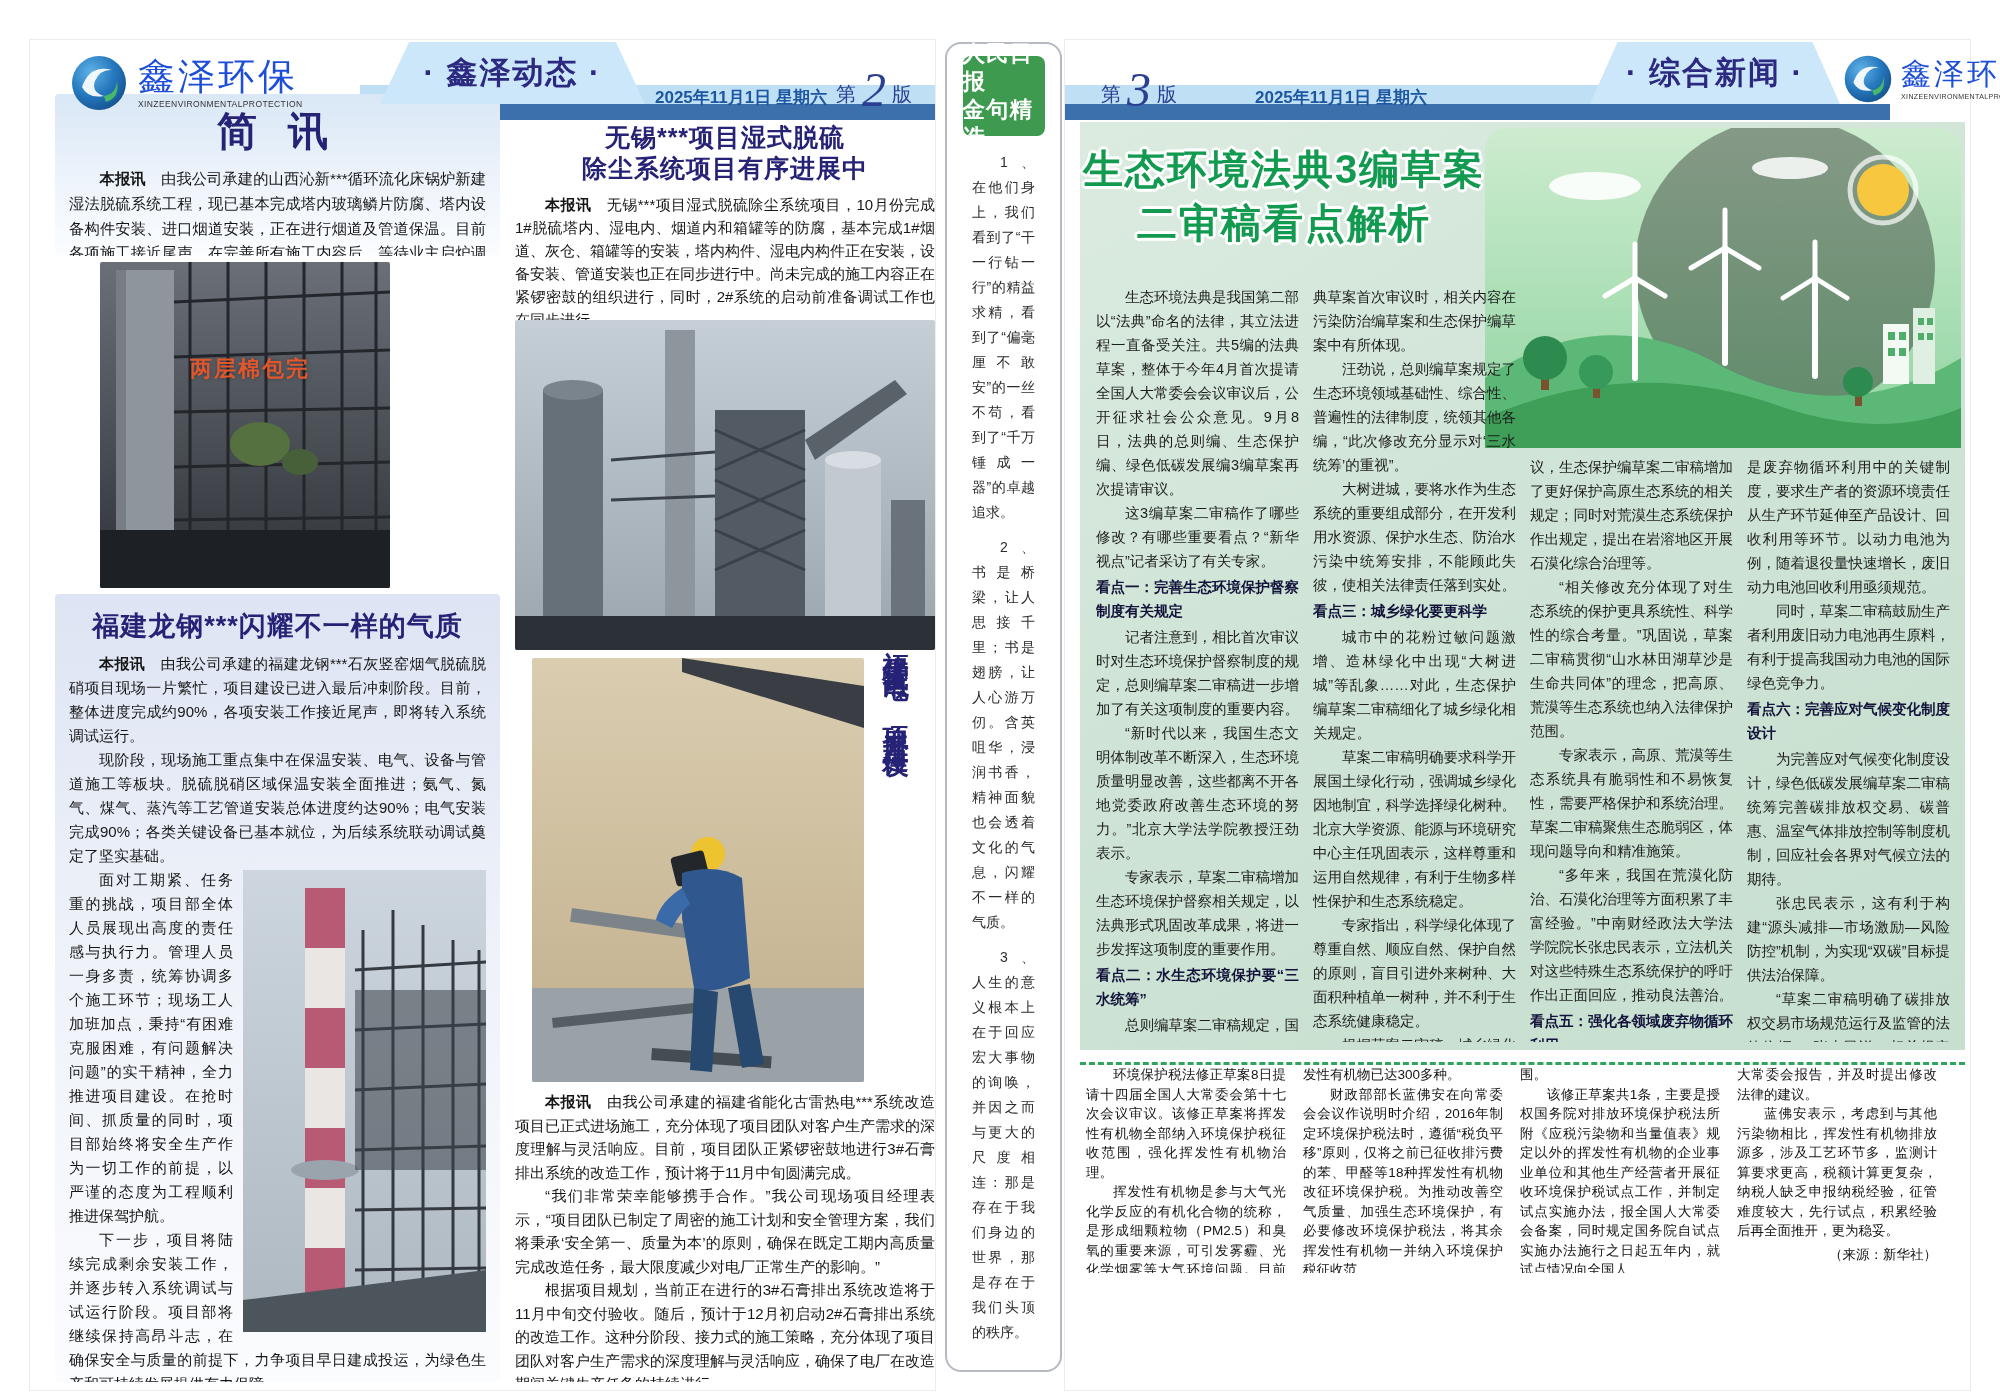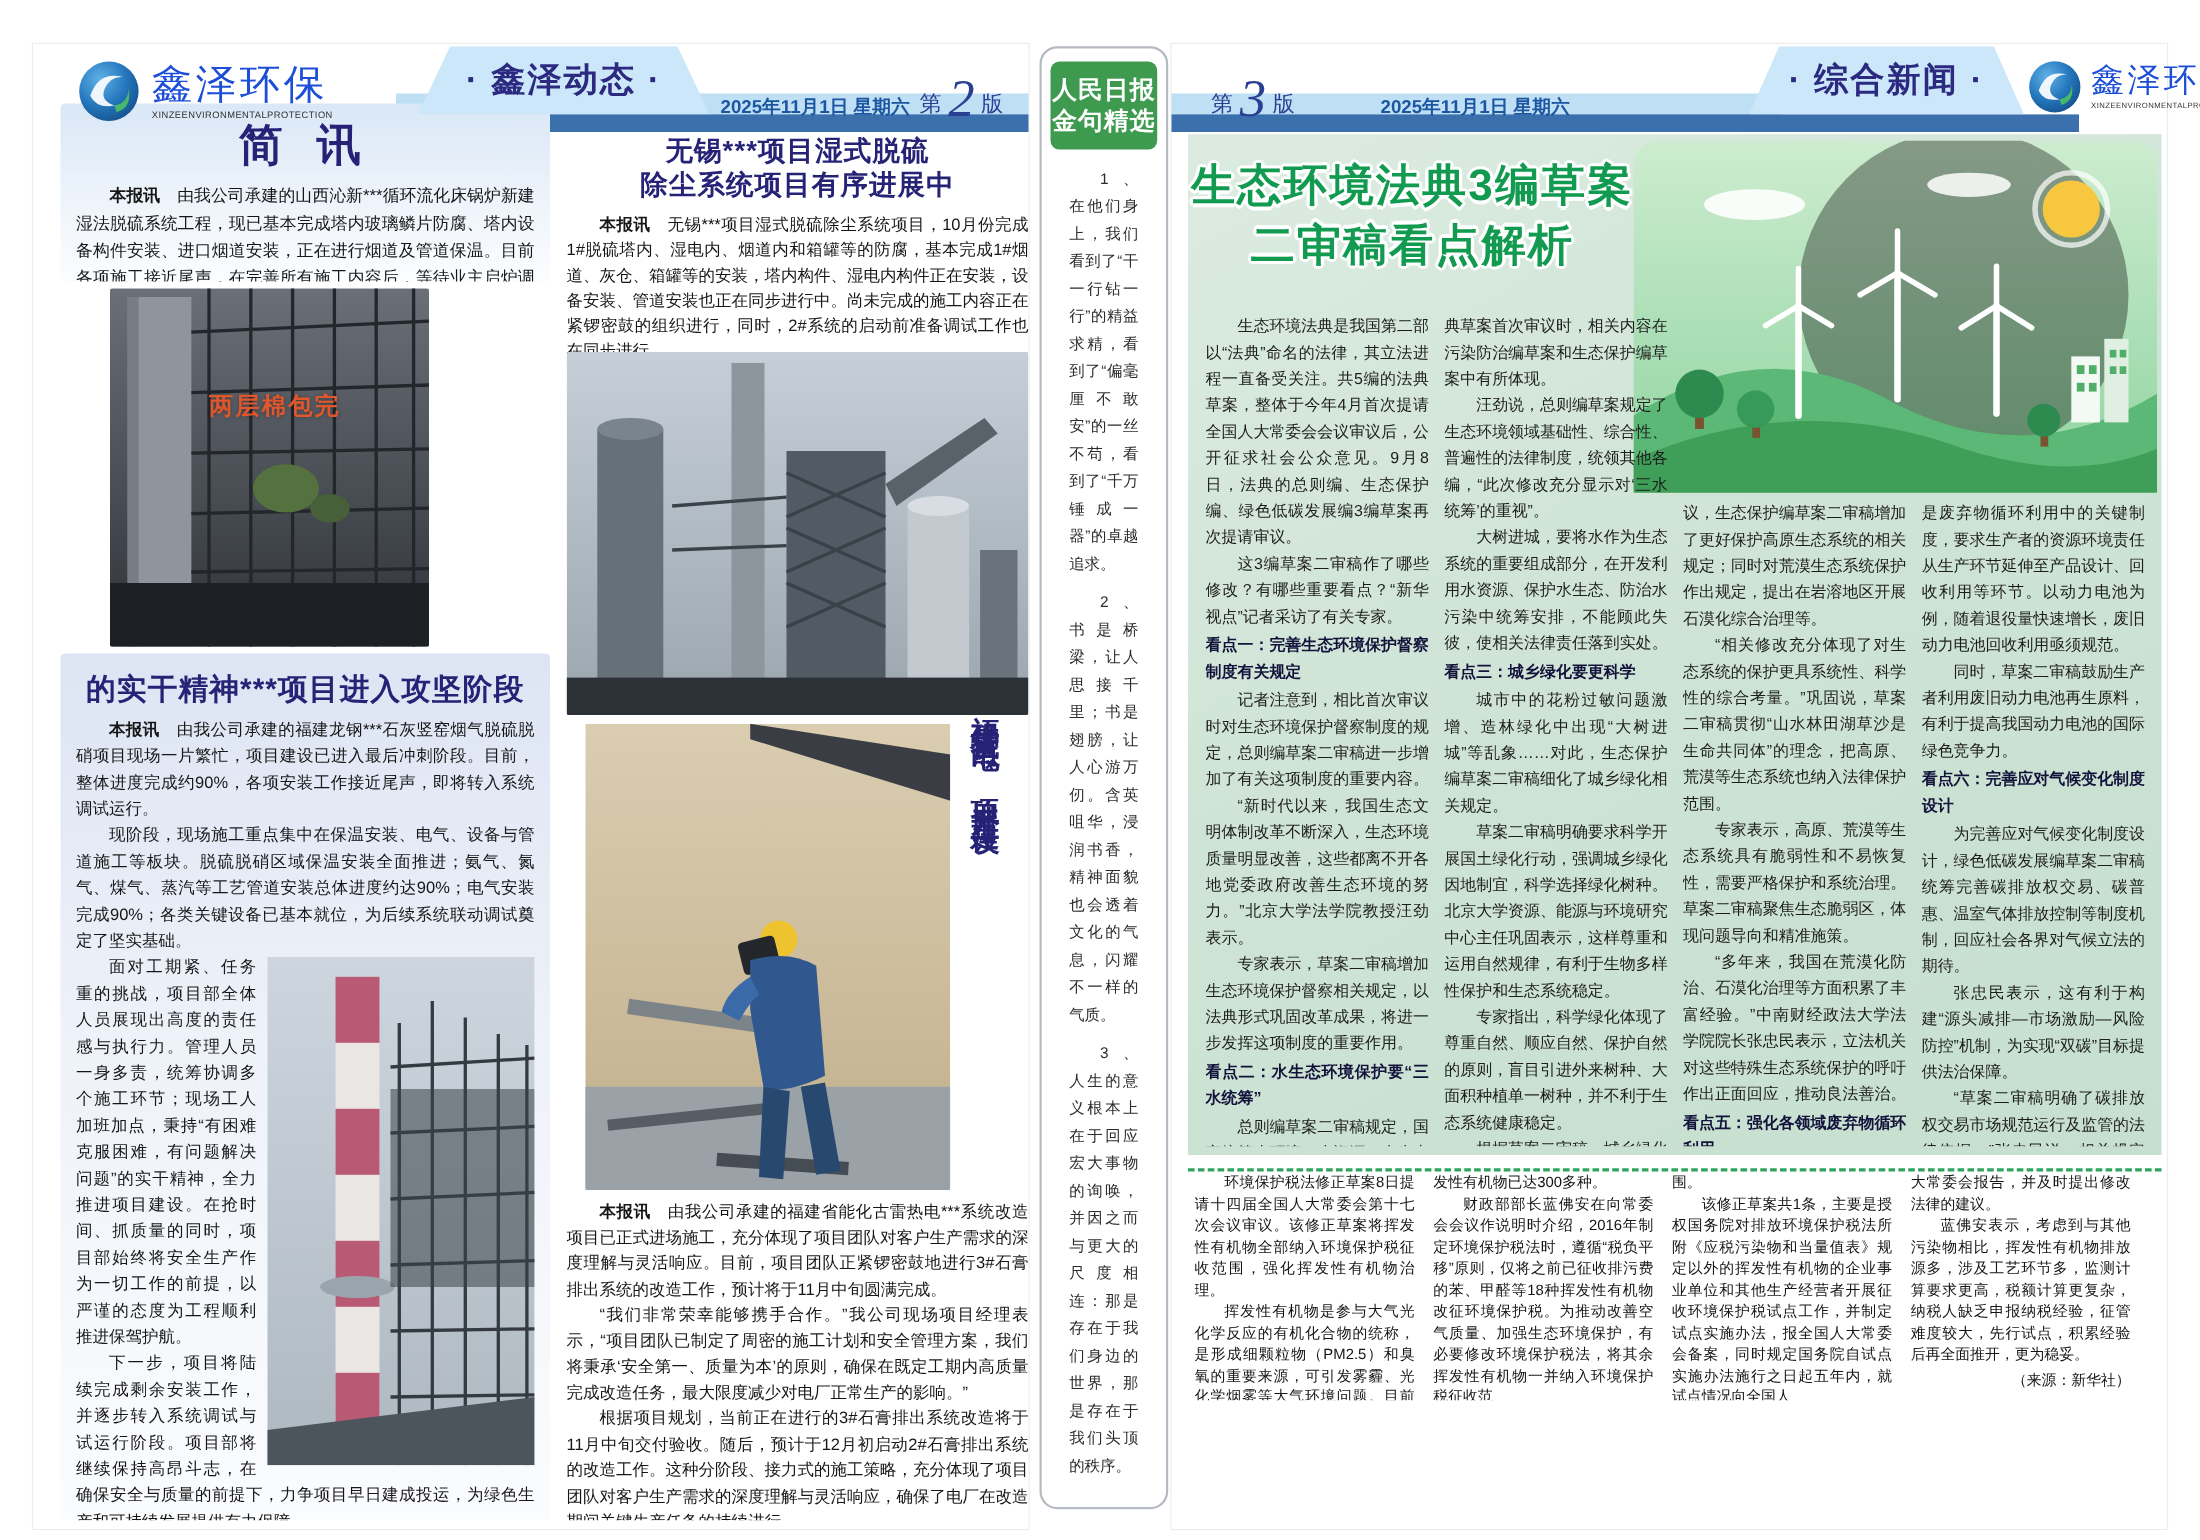--- a/index.html
+++ b/index.html
@@ -40,21 +40,21 @@
   .lead{font-weight:800;}
   .byline{text-align:right;margin-top:2px;}
   .photo{position:absolute;overflow:hidden;border-radius:2px;}
   .photo svg{display:block;width:100%;height:100%;}
   .p1cap{position:absolute;left:90px;top:92px;color:#e2562b;font-size:22px;font-weight:800;letter-spacing:2px;text-shadow:0 0 4px rgba(0,0,0,.35);}
   .floatimg{float:right;width:243px;height:462px;margin:2px 0 4px 10px;}
   .vtitle{position:absolute;writing-mode:vertical-rl;font-size:26px;font-weight:800;color:#262377;letter-spacing:5px;line-height:1.2;}
 
   
   .strip{position:absolute;left:945px;top:42px;width:117px;height:1330px;border:2px solid #b5bac2;border-radius:16px;background:#fff;box-sizing:border-box;}
-  .strip-badge{width:97px;height:80px;margin:12px auto 10px auto;background:#3d9a4e;border-radius:8px;
+  .strip-badge{width:82px;height:80px;margin:12px auto 10px auto;background:#3d9a4e;border-radius:8px;
     display:flex;flex-direction:column;align-items:center;justify-content:center;}
   .strip-badge span{color:#fff;font-size:22.5px;font-weight:800;line-height:1.25;letter-spacing:1px;}
   .quotes{padding:4px 25px;height:1195px;overflow:hidden;}
   .quotes p{margin:0 0 10px 0;font-size:14px;line-height:25px;color:#2b2b2b;text-align:justify;text-indent:2em;}
 
   
   .greensec{position:absolute;left:15px;top:82px;width:885px;height:928px;
     background:linear-gradient(150deg,#dcebe0 0%,#cfe4d6 45%,#c6dfcf 100%);}
   .eco{position:absolute;left:405px;top:6px;width:476px;height:320px;}
   .eco svg{display:block;width:100%;height:100%;}
@@ -149,21 +149,21 @@
             <line x1="74" y1="258" x2="290" y2="255"></line>
         </g>
         <ellipse cx="160" cy="182" rx="30" ry="22" fill="#55713f"></ellipse>
         <ellipse cx="200" cy="200" rx="18" ry="13" fill="#47603a"></ellipse>
         <rect y="268" width="290" height="58" fill="#1d2024"></rect>
       </svg>
       <span class="p1cap">两层棉包完</span>
     </div>
 
     <div class="box grad-lav" style="left:25px;top:554px;width:445px;height:788px;padding:8px 14px;box-sizing:border-box;overflow:hidden;">
-      <h2 class="art t27">的实干精神***项目进入攻坚阶段</h2>
+      <h2 class="art t27">福建龙钢***闪耀不一样的气质</h2>
       <div class="body" style="font-size:15px;line-height:24px;">
         <p class="ind"><b class="lead">本报讯</b><span>　由我公司承建的福建龙钢***石灰竖窑烟气脱硫脱硝项目现场一片繁忙，项目建设已进入最后冲刺阶段。目前，整体进度完成约90%，各项安装工作接近尾声，即将转入系统调试运行。</span></p>
         <p class="ind">现阶段，现场施工重点集中在保温安装、电气、设备与管道施工等板块。脱硫脱硝区域保温安装全面推进；氨气、氮气、煤气、蒸汽等工艺管道安装总体进度约达90%；电气安装完成90%；各类关键设备已基本就位，为后续系统联动调试奠定了坚实基础。</p>
         <span class="floatimg">
           <svg viewBox="0 0 243 462" preserveAspectRatio="none" style="width:100%;height:100%;display:block;">
             <defs>
                 <linearGradient id="p4g" x1="0" y1="0" x2="0" y2="1">
                   <stop offset="0" stop-color="#cdd6de"></stop>
                   <stop offset="1" stop-color="#aeb8c1"></stop>
                 </linearGradient>

